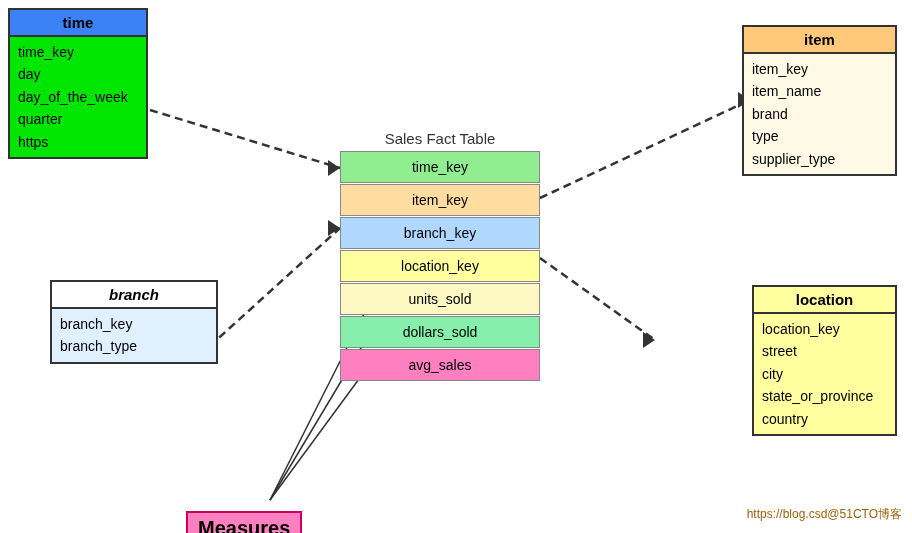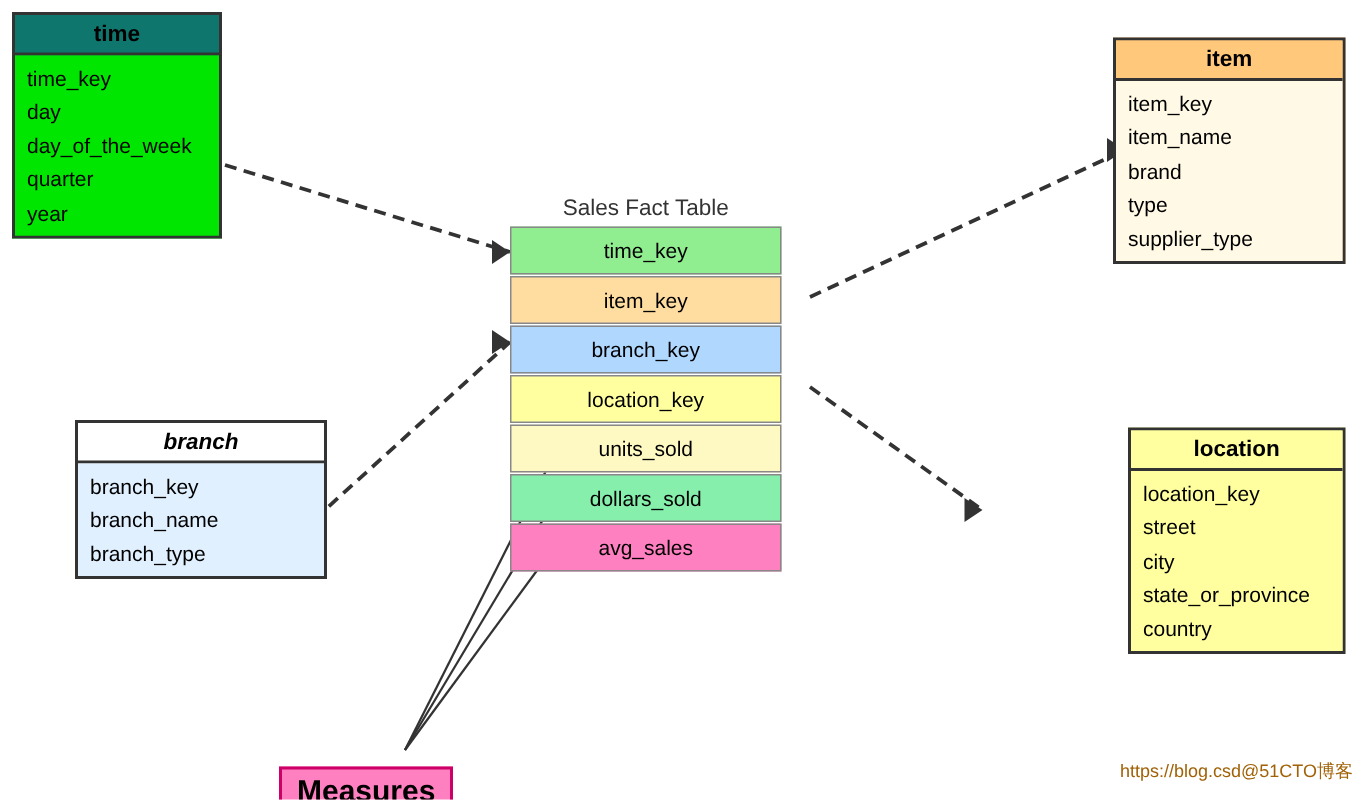--- a/index.html
+++ b/index.html
@@ -38,21 +38,21 @@
       background: #fff;
     }
 
     
     .table-time {
       left: 8px;
       top: 8px;
       width: 140px;
       background: #00e600;
     }
-    .table-time .header { background: #0f766e; }
+    .table-time .header { background: #3b82f6; }
     .table-time .body { background: #00e600; }
 
     
     .table-item {
       right: 15px;
       top: 25px;
       width: 155px;
       background: #ffc87a;
     }
     .table-item .header { background: #ffc87a; border-bottom: 2px solid #333; }
@@ -81,21 +81,21 @@
       background: #ffffa0;
     }
     .table-location .header { background: #ffffa0; }
     .table-location .body { background: #ffffa0; }
 
     
     .fact-table {
       position: absolute;
       left: 340px;
       top: 130px;
-      width: 181px;
+      width: 200px;
     }
 
     .fact-table .title {
       text-align: center;
       font-size: 15px;
       margin-bottom: 4px;
       color: #333;
     }
 
     .fact-row {
@@ -172,40 +172,39 @@
     <line x1="270" y1="500" x2="370" y2="364" stroke="#333" stroke-width="1.5"></line>
   </svg>
 
   <div class="dim-table table-time">
     <div class="header">time</div>
     <div class="body">
       <div>time_key</div>
       <div>day</div>
       <div>day_of_the_week</div>
       <div>quarter</div>
-      <div>year</div>
+      <div>https</div>
     </div>
   </div>
 
   <div class="dim-table table-item">
     <div class="header">item</div>
     <div class="body">
       <div>item_key</div>
       <div>item_name</div>
       <div>brand</div>
       <div>type</div>
       <div>supplier_type</div>
     </div>
   </div>
 
   <div class="dim-table table-branch">
     <div class="header">branch</div>
     <div class="body">
       <div>branch_key</div>
-      <div>branch_name</div>
       <div>branch_type</div>
     </div>
   </div>
 
   <div class="dim-table table-location">
     <div class="header">location</div>
     <div class="body">
       <div>location_key</div>
       <div>street</div>
       <div>city</div>

